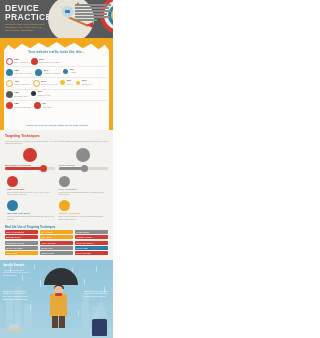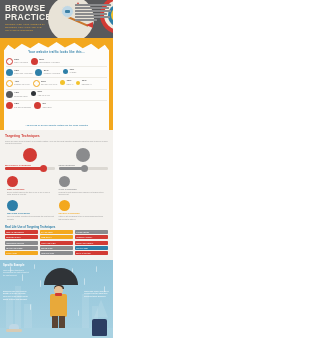--- a/index.html
+++ b/index.html
@@ -110,21 +110,21 @@
 
   .ground{position:absolute;left:0;bottom:0;width:100%;height:14px;background:#a9d2e2;}
 </style>
 </head>
 <body>
 
 <div class="page">
 
   <div class="hdr">
     <div class="hdr-title">
-      <span>BROWSE</span>
+      <span>DEVICE</span>
       <span class="l2">PRACTICE</span>
     </div>
     <div class="hdr-sub">PERSONALIZE YOUR WEBSITE BY SEGMENT, LOCATION AND THE WEATHER EXPERIENCE</div>
 
     <div class="target">
       <div class="t-r2"></div>
       <div class="t-r3"></div>
       <div class="t-r4"></div>
       <div class="t-r5"></div>
 

